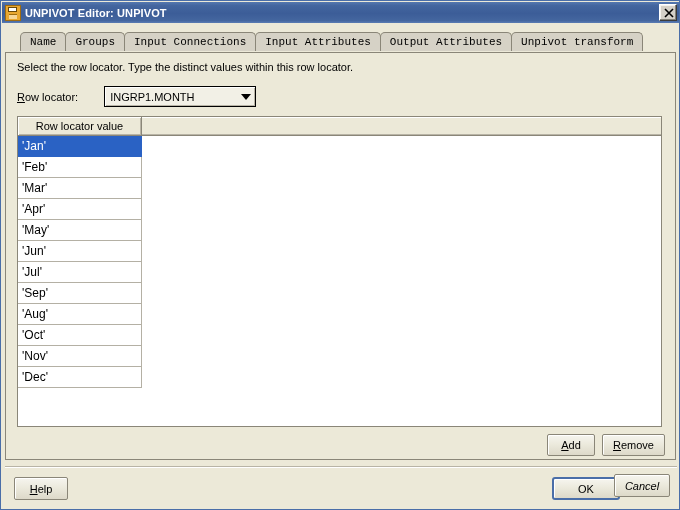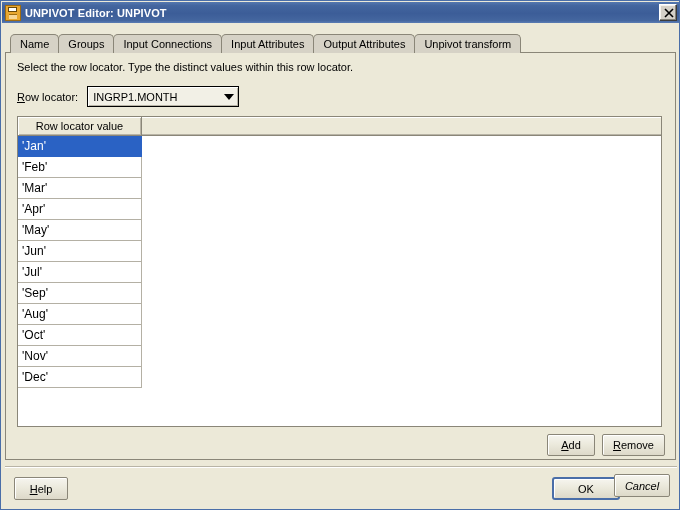--- a/index.html
+++ b/index.html
@@ -79,26 +79,26 @@
     box-sizing: border-box;
     position: relative;
     cursor: default;
     flex: 0 0 auto;
   }
   .tb-close svg { position: absolute; left: 4px; top: 3px; }
 
   
   .tabstrip {
     position: absolute;
-    left: 9px;
+    left: 19px;
     top: 31px;
     height: 21px;
     display: flex;
-    align-items: flex-end;
     z-index: 4;
+    font-family: Liberation Mono, monospace;
   }
   .tab {
     height: 19px;
     background: #d6d2c6;
     border: 1px solid #8a8678;
     border-bottom: none;
     border-radius: 5px 5px 0 0;
     padding: 0 9px;
     margin-right: -1px;
     display: flex;
@@ -143,21 +143,21 @@
   .locator-row {
     position: absolute;
     left: 11px;
     top: 33px;
     display: flex;
     align-items: center;
   }
   .locator-label {
     font-size: 11px;
     color: #000000;
-    margin-right: 9px;
+    margin-right: 26px;
     white-space: nowrap;
   }
   .mnemonic { text-decoration: underline; }
 
   .combo {
     width: 152px;
     height: 21px;
     background: #f2f0e6;
     border: 1px solid #000000;
     box-shadow: inset 1px 1px 0 #ffffff, inset -1px -1px 0 #b8b4a6;

